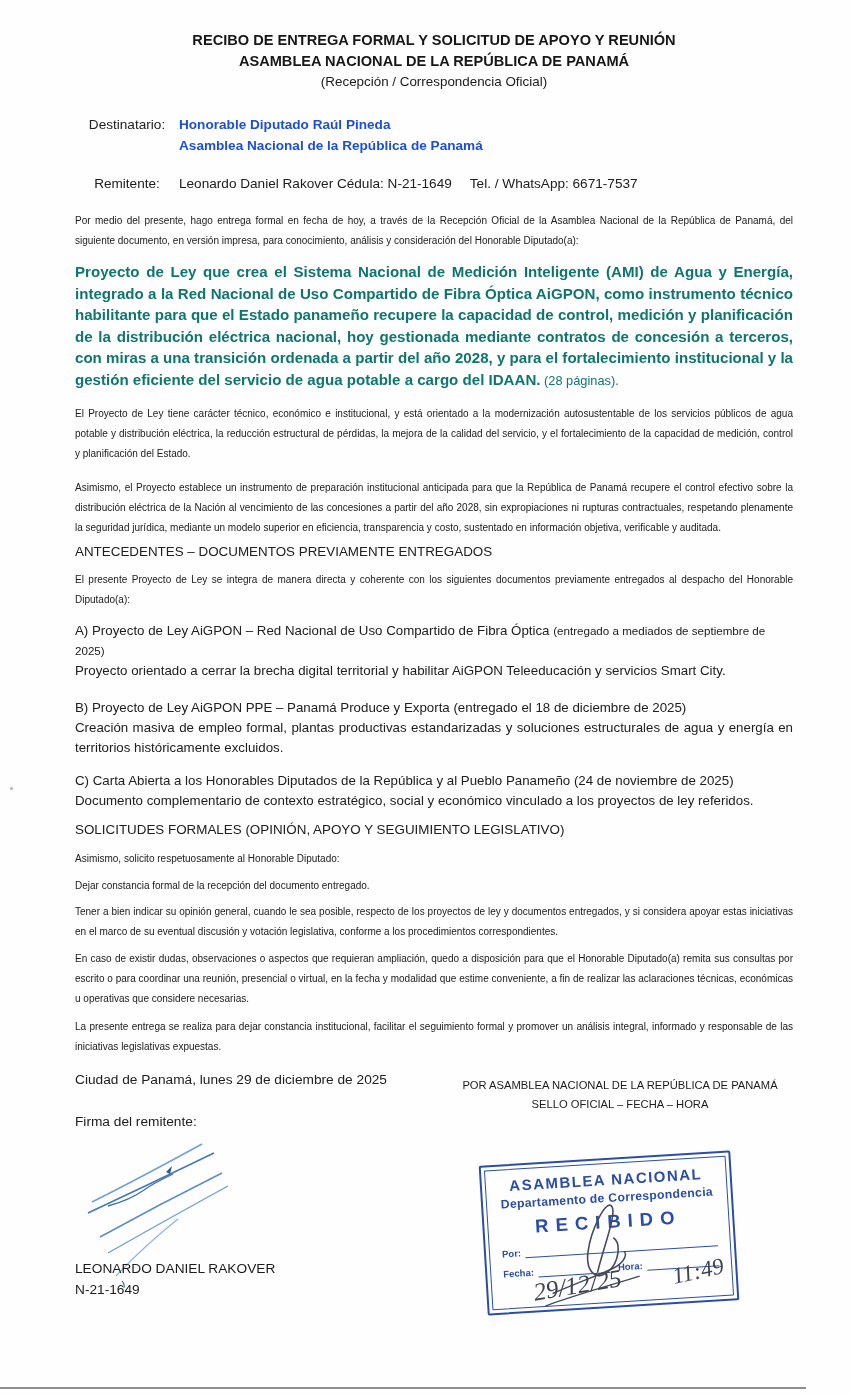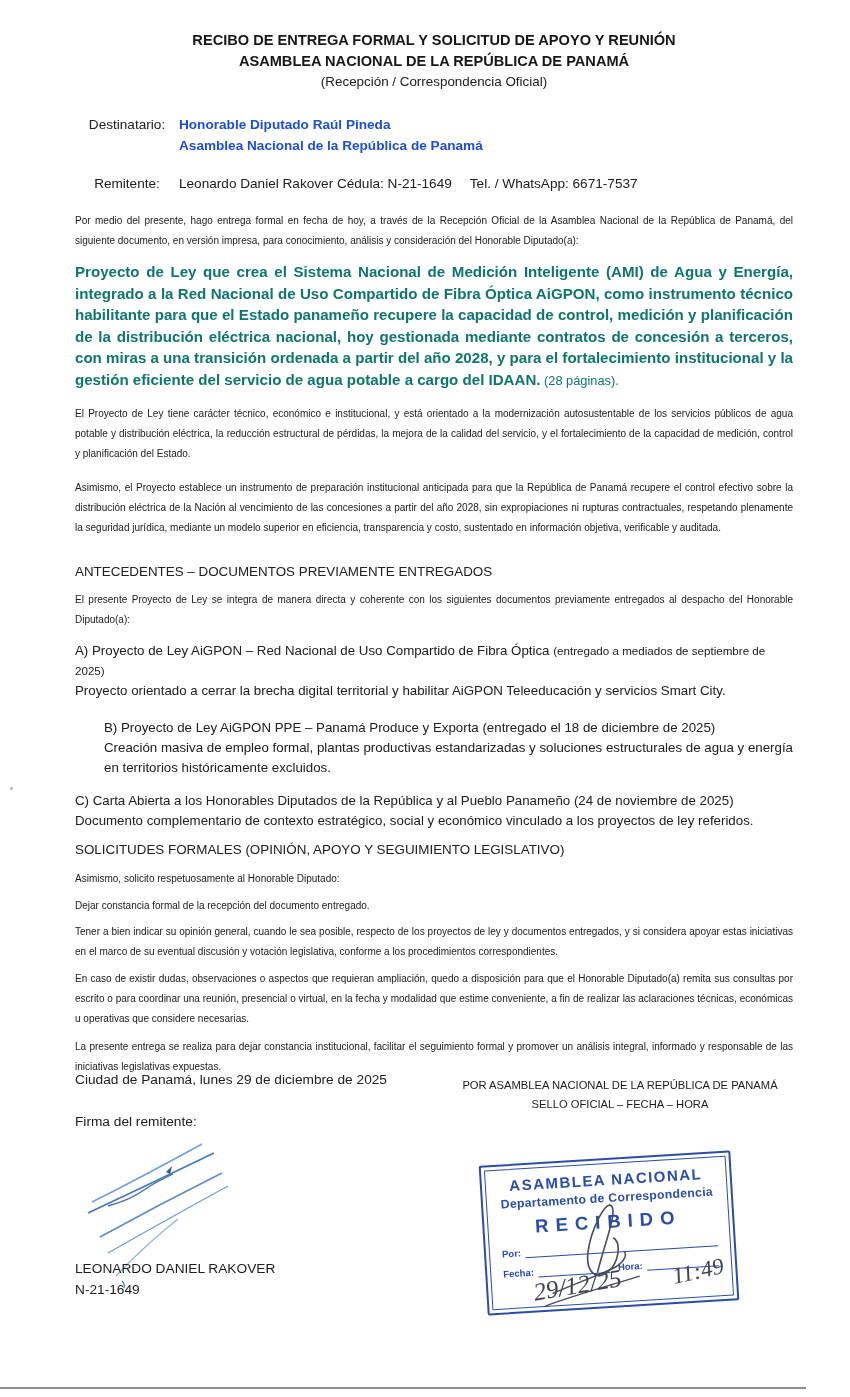--- a/index.html
+++ b/index.html
@@ -61,29 +61,29 @@
   }
   .project-pages {
     font-weight: 400;
     font-size: 12.8px;
   }
 
   .p2 { margin-top: 13px; }
   .p3 { margin-top: 14px; }
 
   .section-heading {
-    margin-top: 24px;
+    margin-top: 4px;
     font-size: 13.4px;
     line-height: 20px;
   }
 
   .p4 { margin-top: 8px; }
 
   .doc-item { margin-top: 11px; }
-  .doc-item-b { margin-top: 17px; margin-left: 29px; }
+  .doc-item-b { margin-top: 17px; }
   .doc-item-c { margin-top: 13px; }
   .doc-main { font-size: 13.3px; line-height: 20px; }
   .doc-note { font-size: 11.6px; }
   .doc-desc { font-size: 13.3px; line-height: 20px; text-align: justify; }
 
   .sol-heading { margin-top: 9px; }
   .p5 { margin-top: 9px; }
   .p6 { margin-top: 7px; }
   .p7 { margin-top: 6px; }
   .p8 { margin-top: 7px; }

